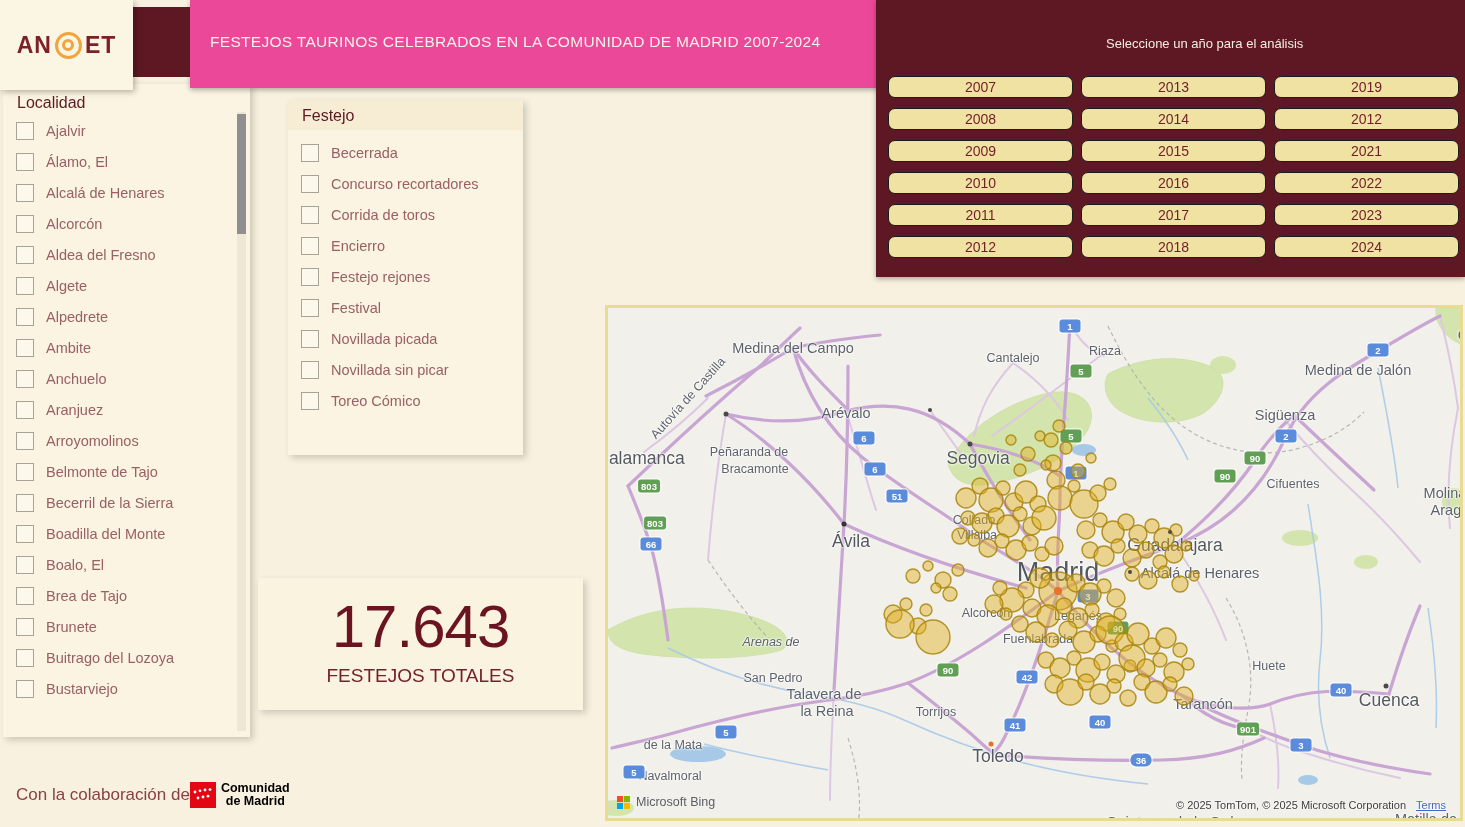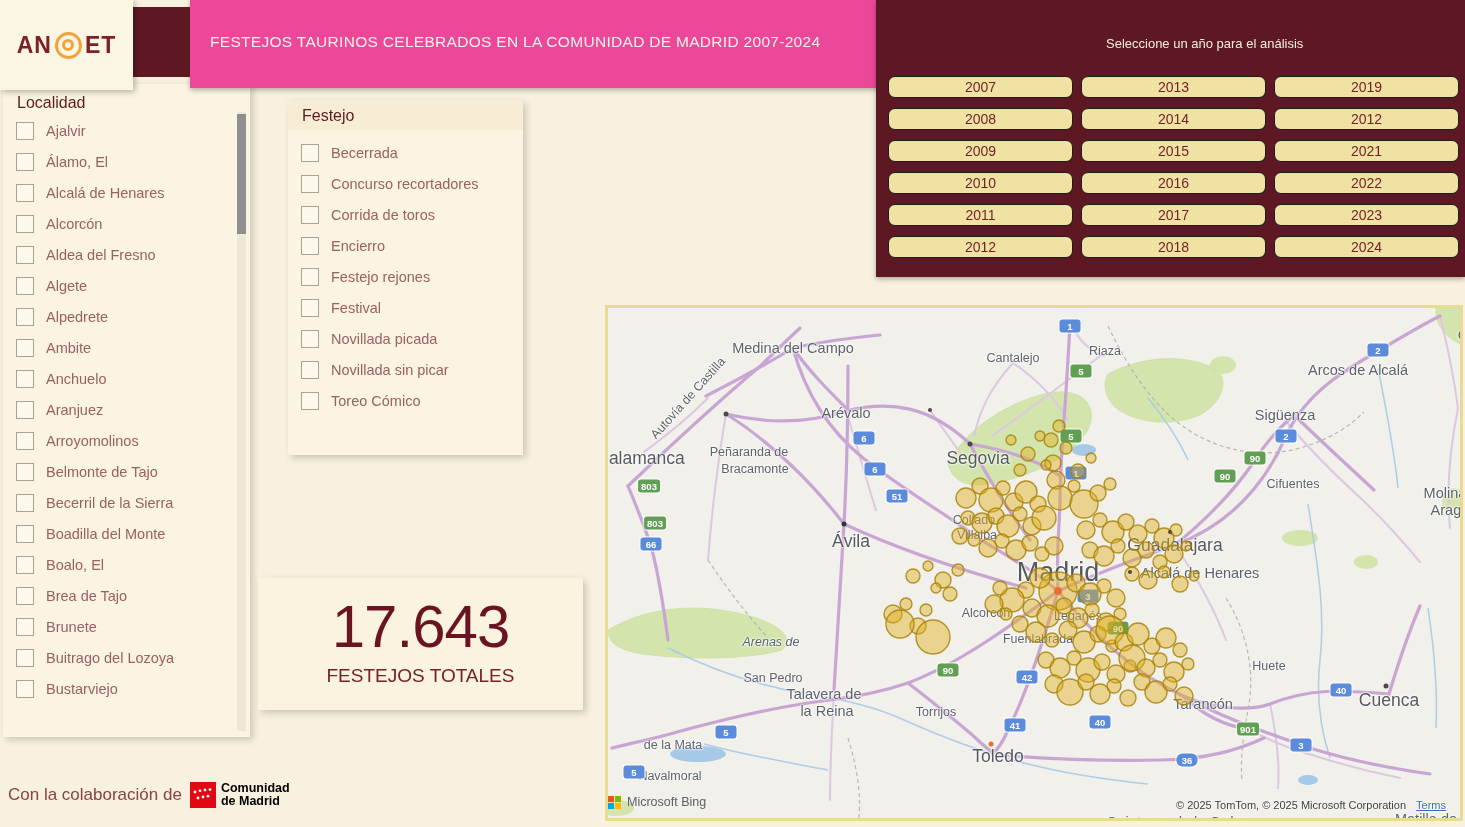--- a/index.html
+++ b/index.html
@@ -39,21 +39,21 @@
   .scroll-track{position:absolute;right:4px;top:28px;bottom:6px;width:9px;background:rgba(0,0,0,.05);}
   .scroll-thumb{position:absolute;right:4px;top:30px;width:9px;height:120px;background:#8F8F8F;cursor:grab;}
 
   
   .kpi-card{position:absolute;left:258px;top:578px;width:325px;height:132px;background:#FAF3E0;
     box-shadow:3px 3px 7px rgba(0,0,0,.18);text-align:center;}
   .kpi-value{font-size:60px;color:#6B1421;margin-top:14px;letter-spacing:-1px;}
   .kpi-label{font-size:19px;color:#76202B;margin-top:4px;}
 
   
-  .collab{position:absolute;left:8px;top:782px;display:flex;align-items:center;gap:8px;}
+  .collab{position:absolute;left:16px;top:782px;display:flex;align-items:center;gap:0;text-align:center;}
   .collab-text{font-size:17px;color:#8A4046;}
   .cam-logo{display:flex;align-items:center;gap:5px;}
   .cam-text{font-size:12.5px;line-height:13px;font-weight:bold;color:#000;}
 
   
   .map{position:absolute;left:605px;top:305px;width:852px;height:510px;border:3px solid #E8DB94;
     background:#F2F0EA;overflow:hidden;cursor:grab;}
   .map svg{position:absolute;left:0;top:0;}
   .map-labels{position:absolute;left:0;top:0;width:100%;height:100%;z-index:1;pointer-events:none;}
   .map-bubbles{z-index:2;pointer-events:none;}
@@ -61,21 +61,21 @@
     text-shadow:0 0 2px #fff,0 0 2px #fff,0 0 3px #fff;}
   .map-label.s{font-size:12.5px;}
   .map-label.m{font-size:14.5px;}
   .map-label.l{font-size:17.5px;color:#54595F;}
   .map-label.xl{font-size:27px;color:#54595F;}
   .shield{position:absolute;transform:translate(-50%,-50%);min-width:15px;height:13px;border-radius:3px;
     font-size:9.5px;font-weight:bold;color:#fff;display:flex;align-items:center;justify-content:center;
     padding:0 3px;box-shadow:0 0 0 1.5px rgba(255,255,255,.55);}
   .shield.b{background:#5B8BDB;}
   .shield.g{background:#61A054;}
-  .bing{position:absolute;left:0;bottom:9px;display:flex;align-items:center;gap:6px;z-index:3;}
+  .bing{position:absolute;left:9px;bottom:9px;display:flex;align-items:center;gap:6px;z-index:3;}
   .bing-squares{display:grid;grid-template-columns:6px 6px;grid-template-rows:6px 6px;gap:1px;}
   .bing-label{font-size:12.5px;color:#5A5F66;}
   .attrib{position:absolute;right:14px;bottom:7px;font-size:11px;color:#3C3C3C;z-index:3;
     text-shadow:0 0 2px #fff,0 0 2px #fff;text-align:center;}
   .attrib a{color:#3B6AC4;text-decoration:underline;margin-left:10px;cursor:pointer;}
 </style>
 </head>
 <body>
 
 <div class="page">
@@ -311,21 +311,21 @@
         <path d="M781,386 C790,356 800,326 812,298" fill="none" stroke="#C8A5D3" stroke-width="3.2" stroke-linecap="round"></path>
         <path d="M575,388 C596,408 618,418 640,421" fill="none" stroke="#C8A5D3" stroke-width="3.2" stroke-linecap="round"></path>
         <ellipse cx="90" cy="446" rx="28" ry="8" fill="#A6C9E8"></ellipse>
         <ellipse cx="476" cy="142" rx="12" ry="6" fill="#A6C9E8"></ellipse>
         <ellipse cx="700" cy="472" rx="10" ry="5" fill="#A6C9E8"></ellipse>
       </svg>
     <div class="map-labels" id="map-labels">
         <div class="map-label m" style="left: 185px; top: 40px;">Medina del Campo</div>
         <div class="map-label s" style="left: 405px; top: 50px;">Cantalejo</div>
         <div class="map-label s" style="left: 497px; top: 43px;">Riaza</div>
-        <div class="map-label m" style="left: 750px; top: 62px;">Arcos de Alcalá</div>
+        <div class="map-label m" style="left: 750px; top: 62px;">Medina de Jalón</div>
         <div class="map-label m" style="left: 677px; top: 107px;">Sigüenza</div>
         <div class="map-label m" style="left: 843px; top: 185px;">Molina d</div>
         <div class="map-label m" style="left: 846px; top: 202px;">Aragón</div>
         <div class="map-label s" style="left: 685px; top: 176px;">Cifuentes</div>
         <div class="map-label m" style="left: 238px; top: 105px;">Arévalo</div>
         <div class="map-label l" style="left: 33px; top: 150px;">Salamanca</div>
         <div class="map-label s" style="left: 141px; top: 144px;">Peñaranda de</div>
         <div class="map-label s" style="left: 147px; top: 161px;">Bracamonte</div>
         <div class="map-label l" style="left: 370px; top: 150px;">Segovia</div>
         <div class="map-label l" style="left: 243px; top: 233px;">Ávila</div>
@@ -369,21 +369,21 @@
         <div class="shield b" style="left: 480px; top: 288px;">3</div>
         <div class="shield g" style="left: 510px; top: 320px;">90</div>
         <div class="shield g" style="left: 340px; top: 362px;">90</div>
         <div class="shield b" style="left: 419px; top: 369px;">42</div>
         <div class="shield b" style="left: 407px; top: 417px;">41</div>
         <div class="shield b" style="left: 118px; top: 424px;">5</div>
         <div class="shield b" style="left: 733px; top: 382px;">40</div>
         <div class="shield b" style="left: 492px; top: 414px;">40</div>
         <div class="shield g" style="left: 640px; top: 421px;">901</div>
         <div class="shield b" style="left: 693px; top: 437px;">3</div>
-        <div class="shield b" style="left: 579px; top: 452px; border-radius: 6px;">36</div>
+        <div class="shield b" style="left: 533px; top: 452px; border-radius: 6px;">36</div>
         <div class="shield b" style="left: 26px; top: 464px;">5</div>
       </div>
     <div class="bing">
       <div class="bing-squares">
         <span style="background:#F25022"></span>
           <span style="background:#7FBA00"></span>
         <span style="background:#00A4EF"></span>
           <span style="background:#FFB900"></span>
       </div>
       <span class="bing-label">Microsoft Bing</span>

